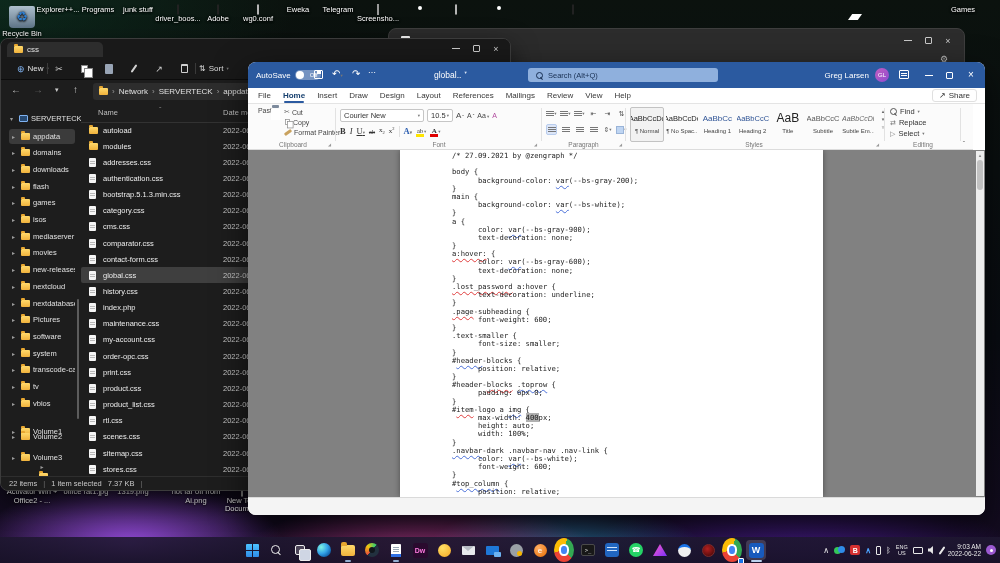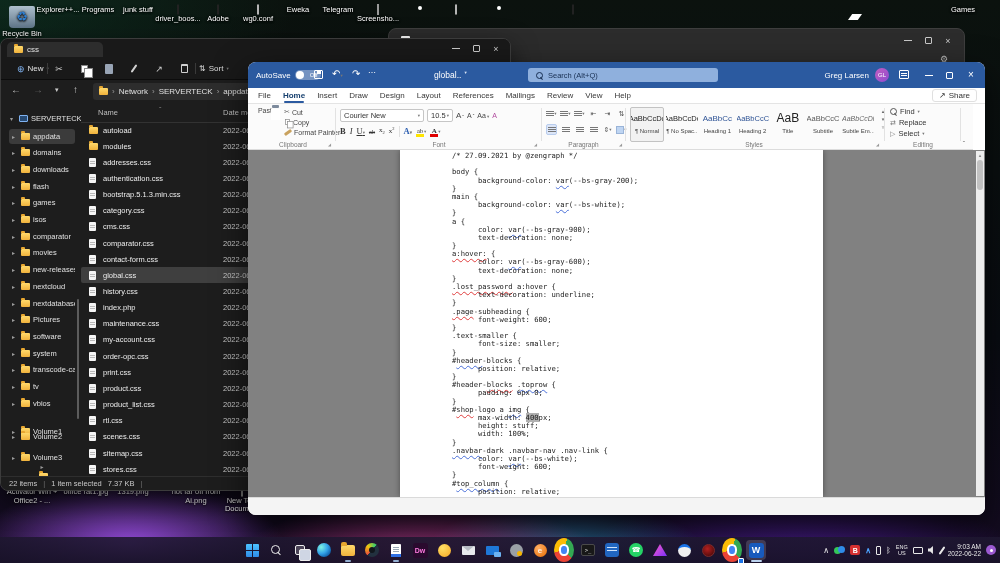--- a/index.html
+++ b/index.html
@@ -443,21 +443,21 @@
           <span>games</span>
         </div>
         <div class="side-item" style="top: 173px; left: 8px; width: 66px;">
           <span class="chev">▸</span>
           <span class="mini-folder"></span>
           <span>isos</span>
         </div>
         <div class="side-item" style="top: 189.7px; left: 8px; width: 66px;">
           <span class="chev">▸</span>
           <span class="mini-folder"></span>
-          <span>comparator</span>
+          <span>mediaserver</span>
         </div>
         <div class="side-item" style="top: 206.4px; left: 8px; width: 66px;">
           <span class="chev">▸</span>
           <span class="mini-folder"></span>
           <span>movies</span>
         </div>
         <div class="side-item" style="top: 223.1px; left: 8px; width: 66px;">
           <span class="chev">▸</span>
           <span class="mini-folder"></span>
           <span>new-releases</span>
@@ -874,23 +874,23 @@
             <div class="cl"><span>}</span></div>
             <div class="cl"><span>.text-smaller {</span></div>
             <div class="cl"><span>      font-size: smaller;</span></div>
             <div class="cl"><span>}</span></div>
             <div class="cl"><span>#</span><span class="ub">header</span><span>-blocks {</span></div>
             <div class="cl"><span>      position: relative;</span></div>
             <div class="cl"><span>}</span></div>
             <div class="cl"><span>#header-</span><span class="ur">blocks</span><span> </span><span class="ub">.toprow</span><span> {</span></div>
             <div class="cl"><span>      padding: 6px 0;</span></div>
             <div class="cl"><span>}</span></div>
-            <div class="cl"><span>#</span><span class="ur">shop</span><span>-logo a </span><span class="ub">img</span><span> {</span></div>
+            <div class="cl"><span>#</span><span class="ur">item</span><span>-logo a </span><span class="ub">img</span><span> {</span></div>
             <div class="cl"><span>      max-width: </span><span class="hl">400</span><span>px;</span></div>
-            <div class="cl"><span>      height: stuff;</span></div>
+            <div class="cl"><span>      height: auto;</span></div>
             <div class="cl"><span>      width: 100%;</span></div>
             <div class="cl"><span>}</span></div>
             <div class="cl"><span class="ub">.navbar</span><span>-dark .navbar-nav .nav-link {</span></div>
             <div class="cl"><span>      color: </span><span class="ub">var</span><span>(--bs-white);</span></div>
             <div class="cl"><span>      font-weight: 600;</span></div>
             <div class="cl"><span>}</span></div>
             <div class="cl"><span>#</span><span class="ub">top_column</span><span> {</span></div>
             <div class="cl"><span>      position: relative;</span></div>
           </div>
       </div>

